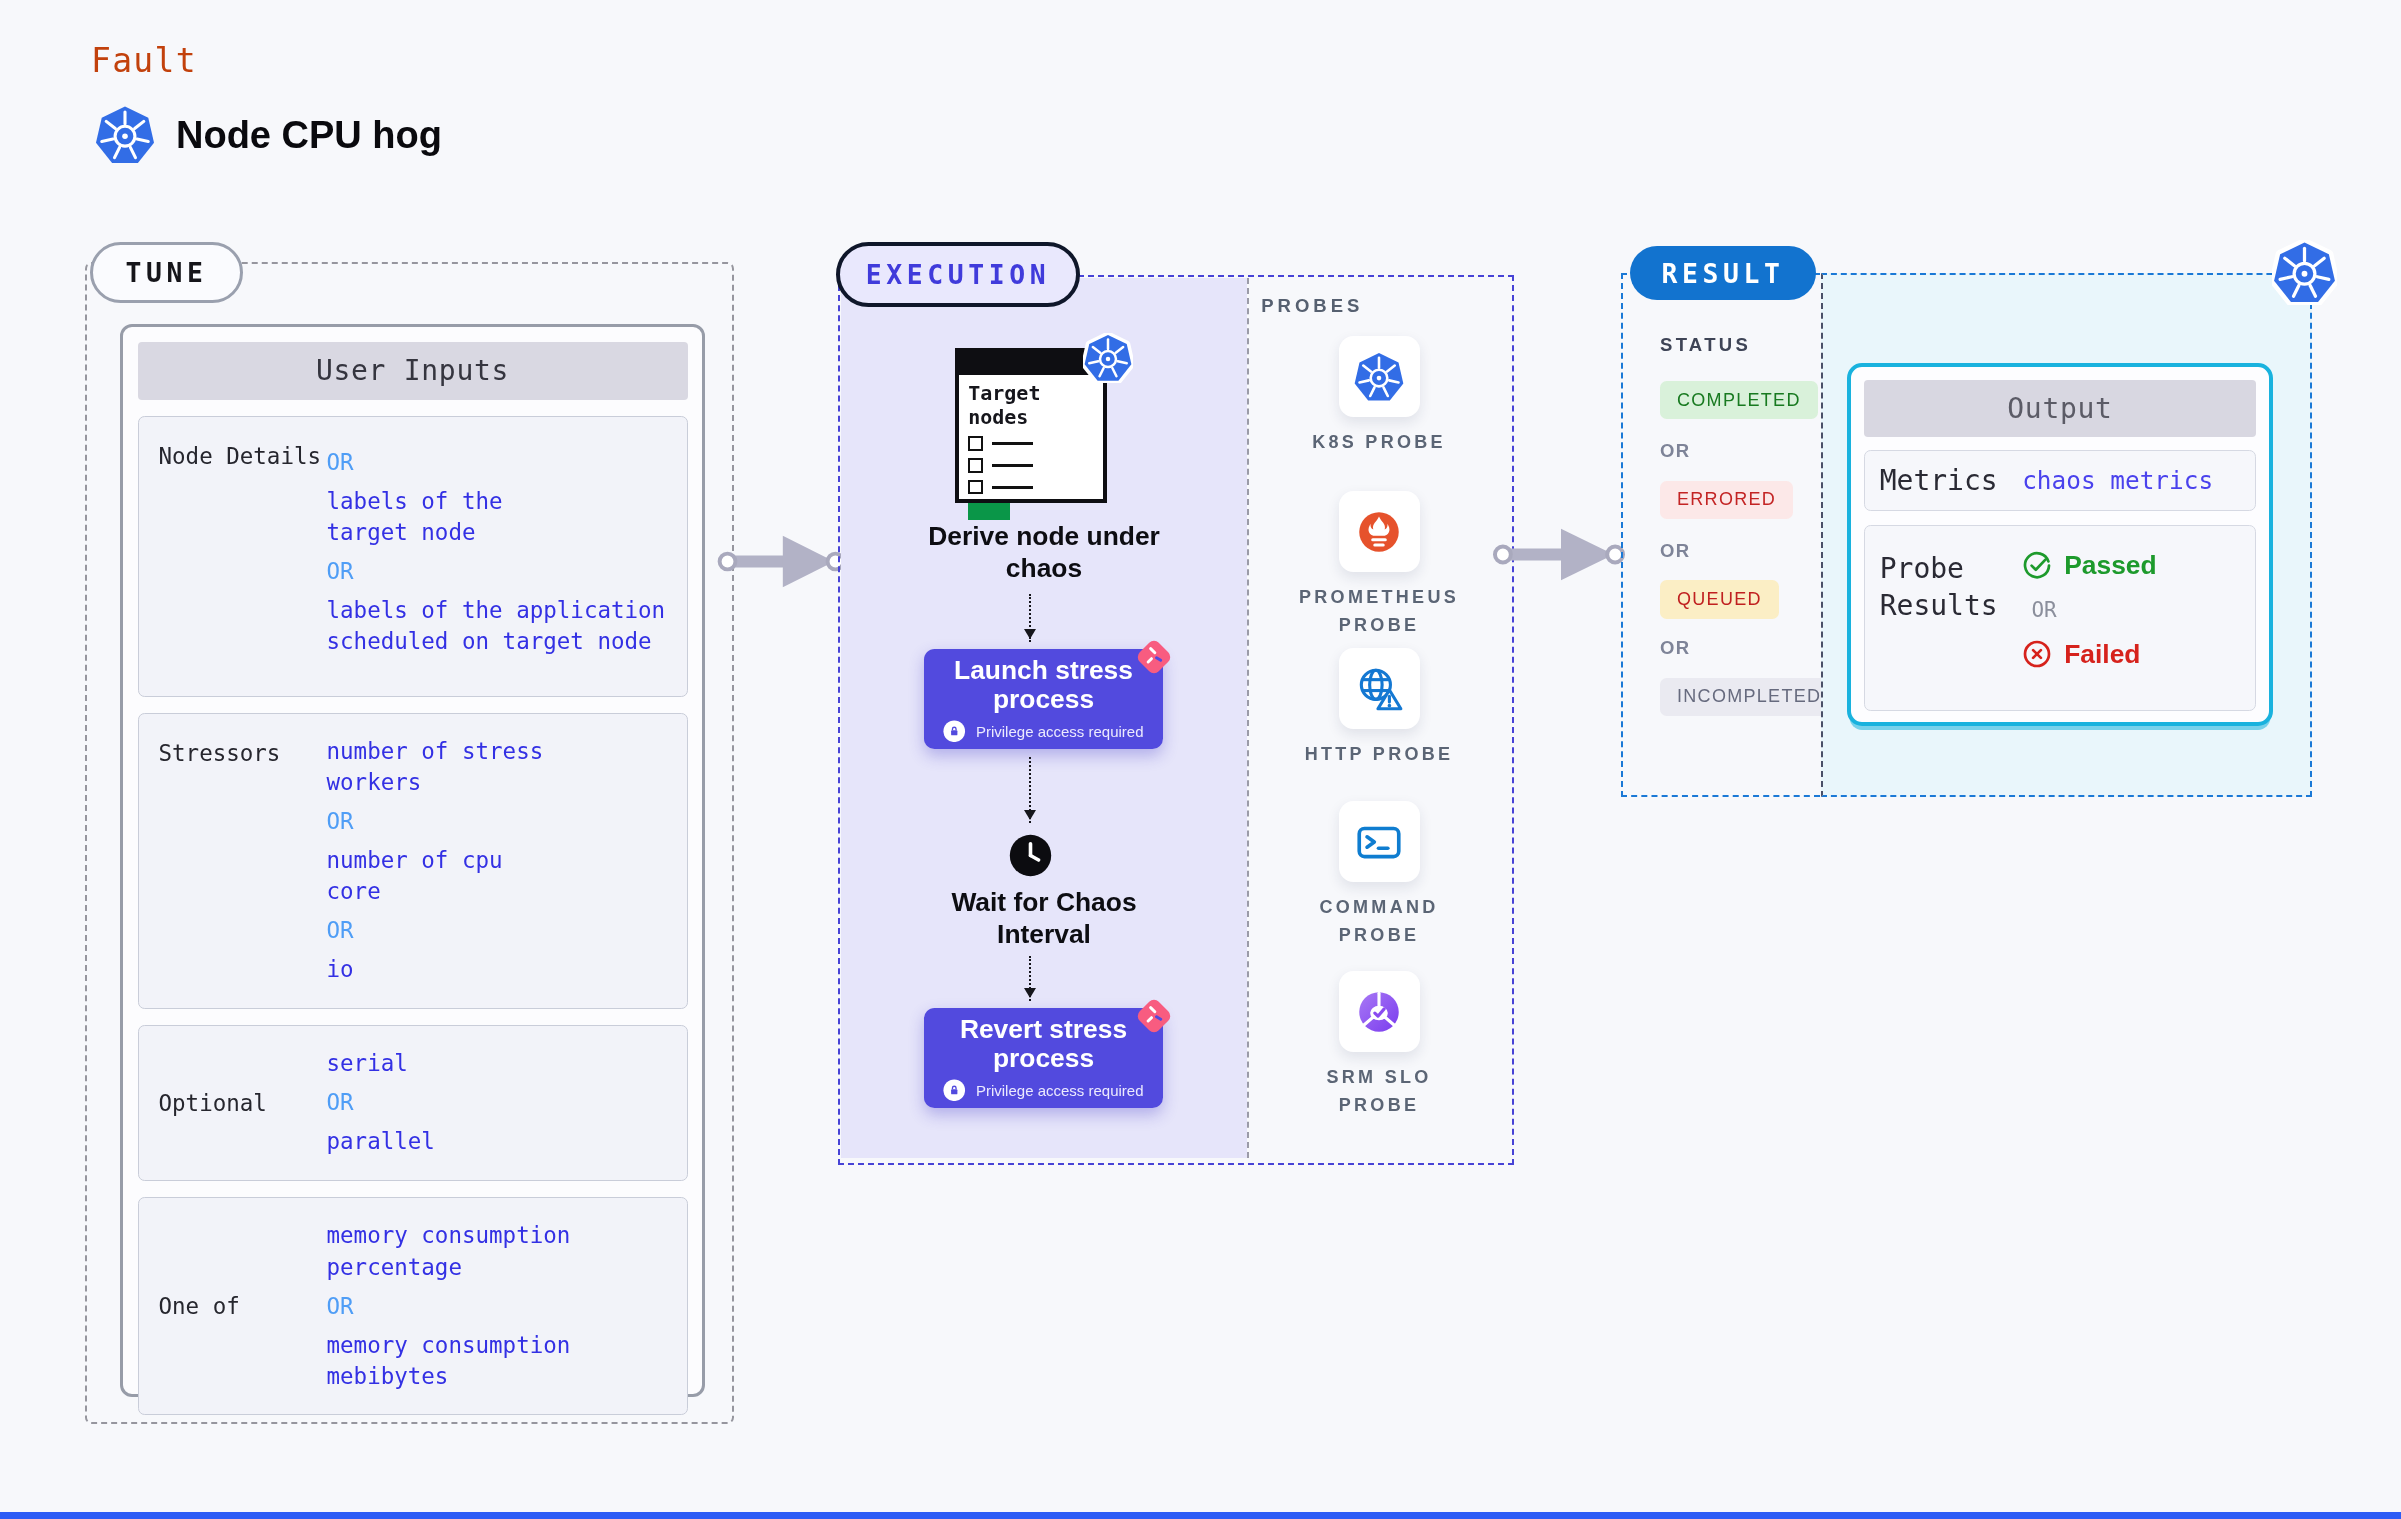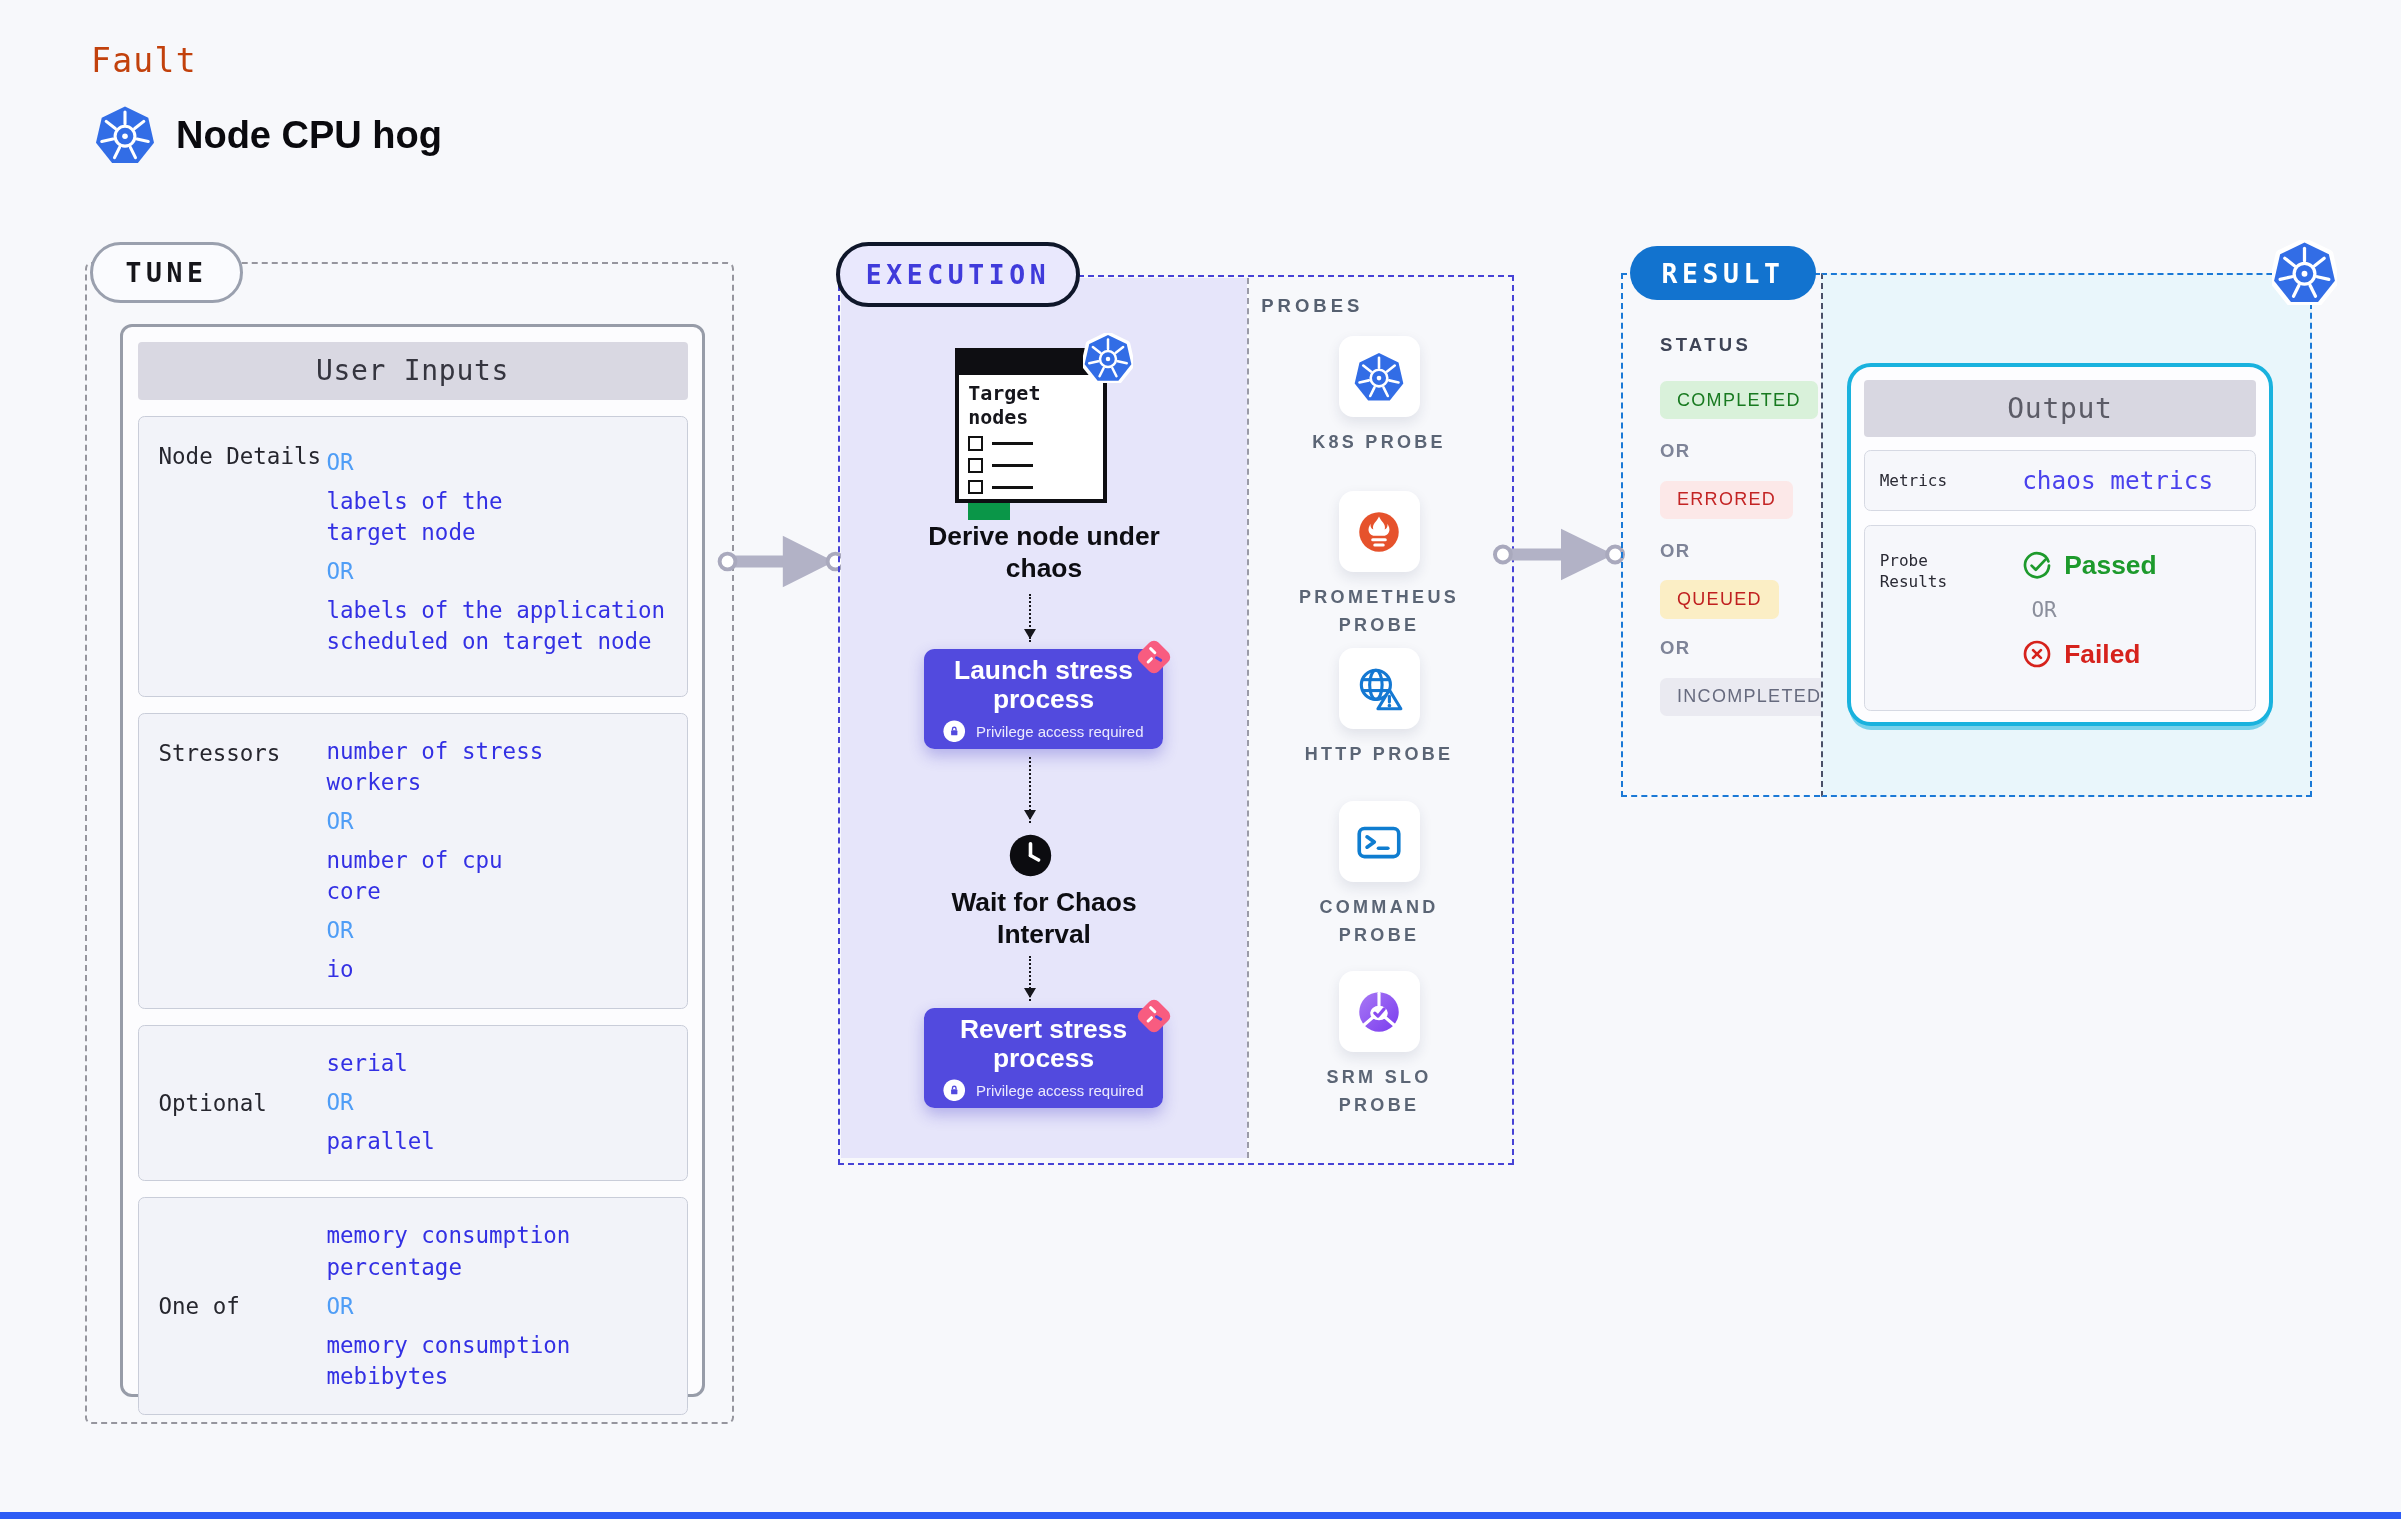--- a/index.html
+++ b/index.html
@@ -99,29 +99,29 @@
   .b-queued{background:#fbeec5;color:#c02020;margin-bottom:18.5px;}
   .b-incompleted{background:#eaeaf1;color:#666a7e;}
   .or-gray{font-family:"Liberation Sans",sans-serif;font-weight:bold;font-size:18.5px;color:#7e8498;
            letter-spacing:1.3px;margin-bottom:18.5px;}
 
   .result-box{position:absolute;left:1821px;top:273px;width:491px;height:524px;background:#e9f6fb;
               box-sizing:border-box;border:2.6px dashed #1b79d6;border-left:2px dashed #4a5068;}
   .res-k8s{position:absolute;left:2272px;top:240px;width:65px;height:65px;color:#326de6;
            --kstroke:#fff;z-index:7;}
   .output-card{position:absolute;left:1847px;top:363px;width:426px;height:363px;background:#fdfdff;
-               border:4px solid #19b2de;border-radius:24px;box-sizing:border-box;padding:13.2px;
+               border:4px solid #19b2de;border-radius:15px;box-sizing:border-box;padding:13.2px;
                box-shadow:0 6.6px 0 -2.6px rgba(25,178,222,.55);}
   .output-header{height:57px;background:#d8d7e1;border-radius:4px;display:flex;align-items:center;
                  justify-content:center;font-size:28px;color:#5b5b66;letter-spacing:0.7px;}
   .out-row{background:#f6f7fb;border:1.3px solid #d6d9e3;border-radius:6.6px;margin-top:13.2px;
            display:flex;box-sizing:border-box;}
   .out-row-metrics{height:61px;align-items:center;}
   .out-row-probe{height:186px;padding-top:24px;}
-  .out-label{width:157px;padding-left:14.5px;font-size:16px;color:#2a2a34;white-space:pre-line;
+  .out-label{width:157px;padding-left:14.5px;font-size:28px;color:#2a2a34;white-space:pre-line;
              line-height:1.35;box-sizing:border-box;}
   .out-metric-val{font-size:24.4px;color:#4a42ed;}
   .probe-results{display:flex;flex-direction:column;align-items:flex-start;}
   .pr-line{display:flex;align-items:center;gap:12px;font-family:"Liberation Sans",sans-serif;
            font-weight:bold;font-size:26.4px;}
   .pr-passed{color:#1d9a2c;} .pr-failed{color:#d6221c;}
   .pr-or{font-size:21px;color:#8b8f9c;margin:17px 0 17px 9.2px;font-family:"DejaVu Sans Mono",monospace;}
   .pr-icon{width:30px;height:30px;}
 
   .bottom-bar{position:absolute;left:0;top:1512px;width:2401px;height:6.6px;background:#2d5cf5;}

